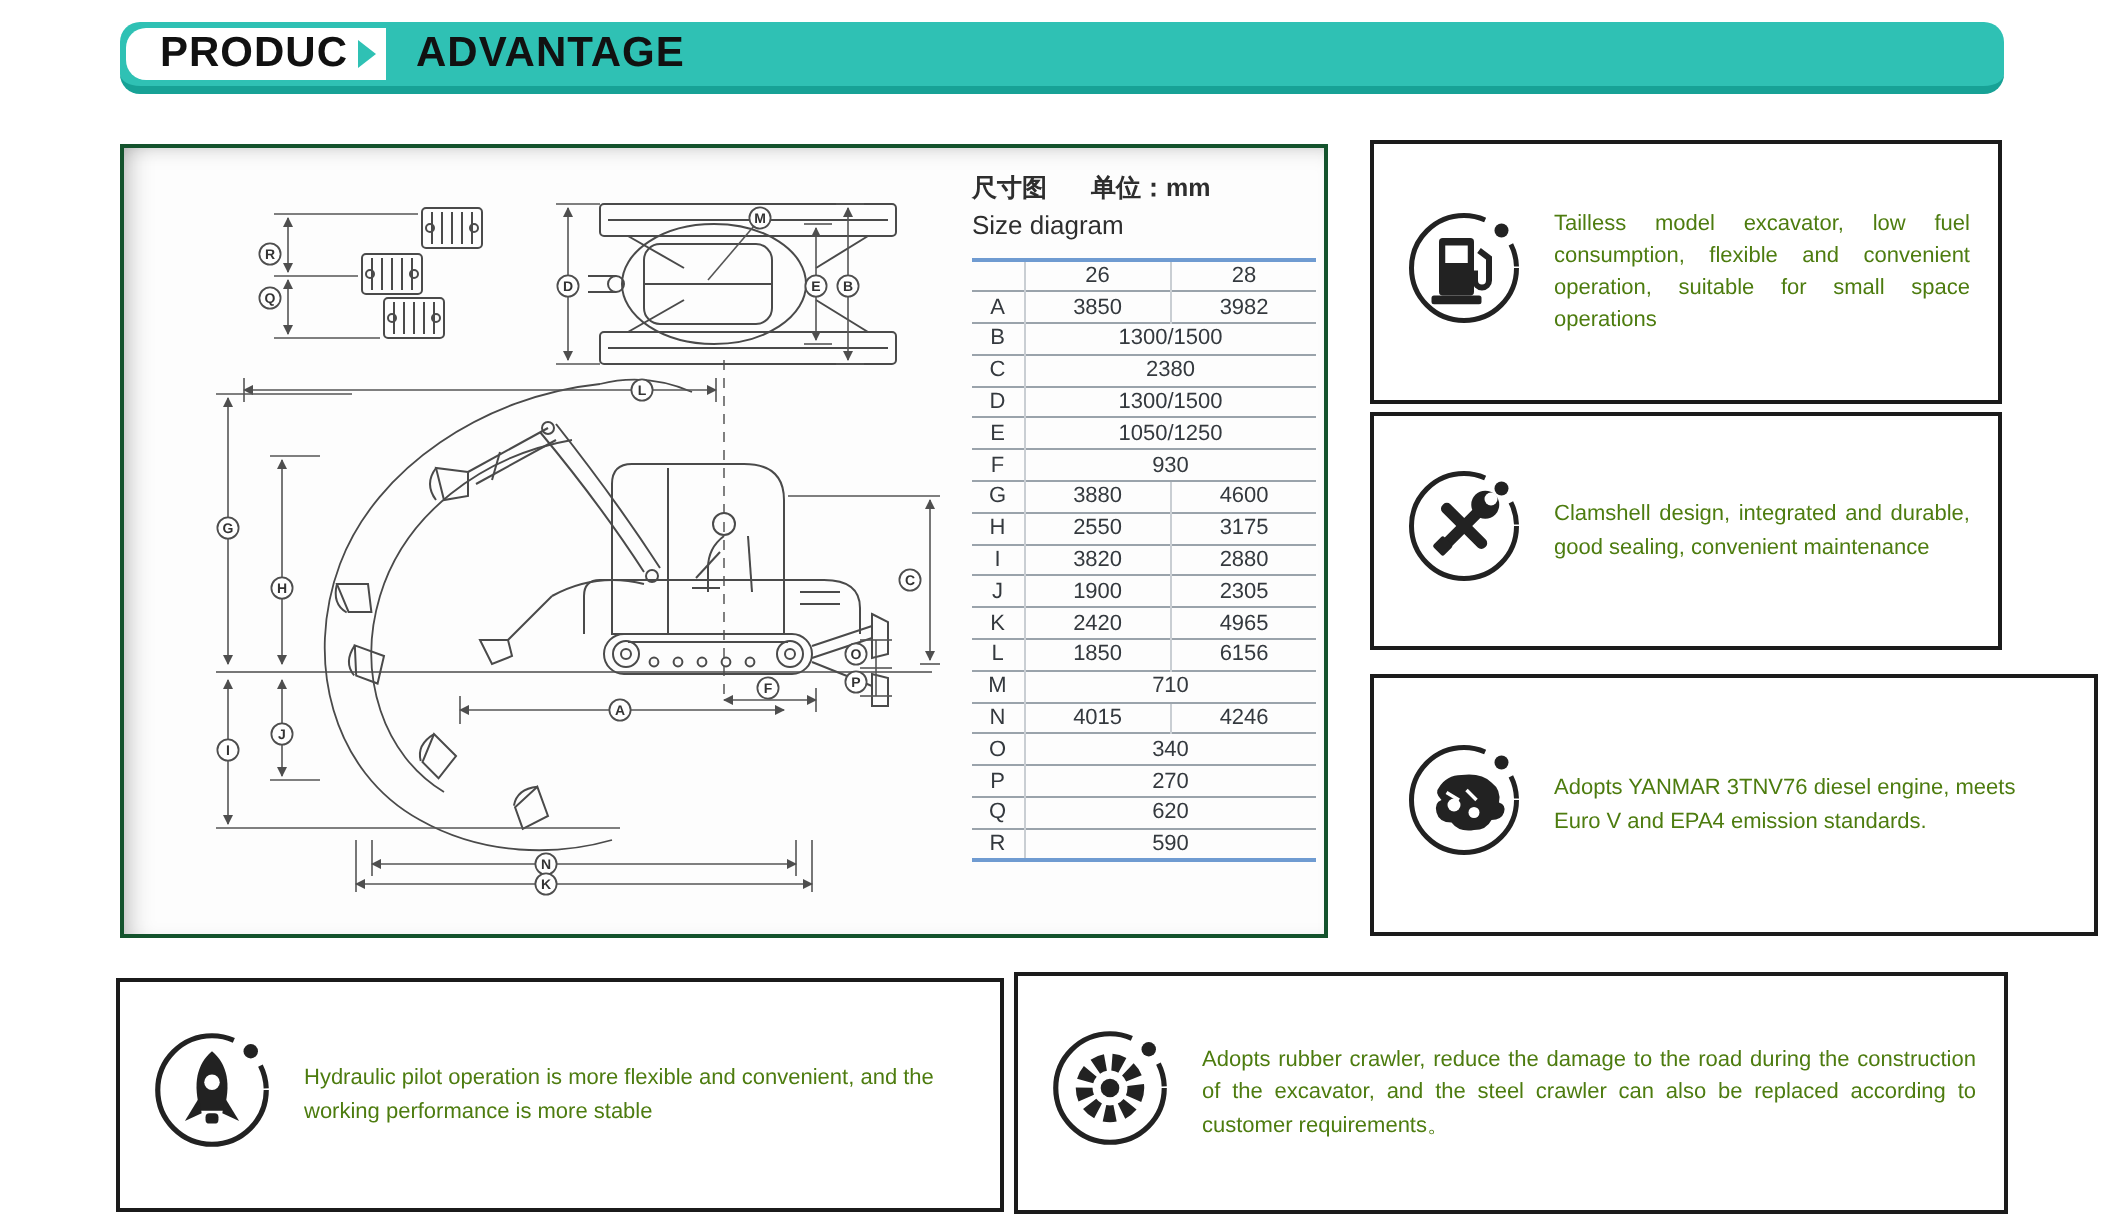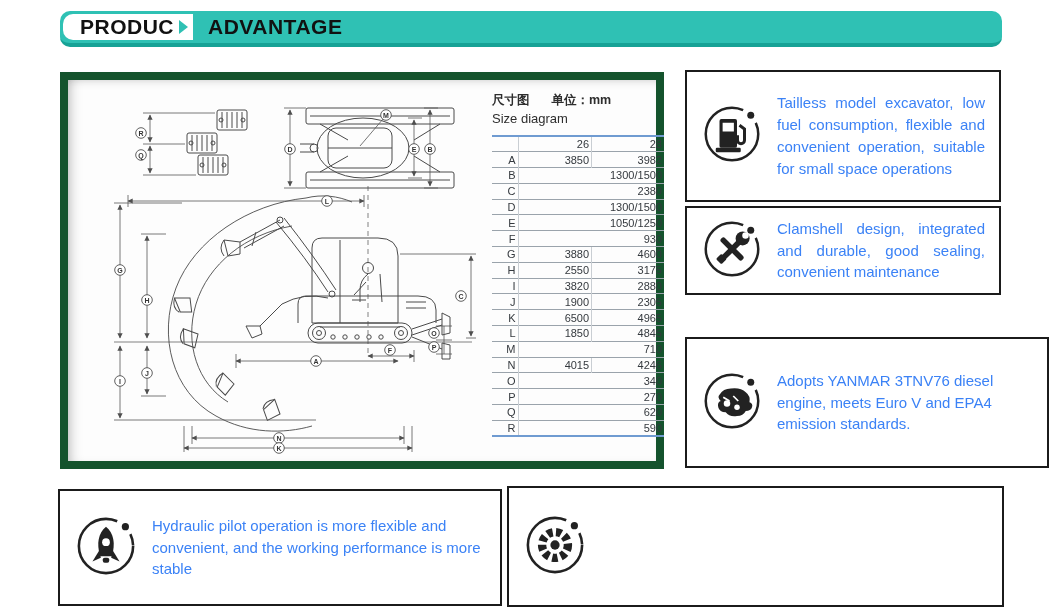--- a/index.html
+++ b/index.html
@@ -31,58 +31,58 @@
   .tag-arrow-box::after{
     content:"";display:block;width:0;height:0;
     border-top:7px solid transparent;border-bottom:7px solid transparent;
     border-left:9px solid var(--accent);
   }
   .hdr-text{font-size:21px;font-weight:800;letter-spacing:.5px;color:#111;white-space:nowrap;}
   .hdr-right{position:absolute;left:148px;top:0;height:100%;display:flex;align-items:center;}
   
   .diagram-panel{
     position:absolute;left:60px;top:72px;width:604px;height:397px;
-    border:8px solid #14532d;background:#fdfdfd;
+    border:2px solid #14532d;background:#fdfdfd;
     box-shadow:inset 10px 0 14px -10px rgba(0,0,0,.35), inset 0 8px 12px -10px rgba(0,0,0,.25);
   }
   .diagram-svg{position:absolute;left:2px;top:2px;}
   .size-table-area{position:absolute;left:424px;top:12px;width:172px;}
   .sd-title-row{display:flex;align-items:baseline;font-size:12.5px;color:#2e2e2e;}
   .sd-title-cn{font-weight:600;}
   .sd-unit{margin-left:22px;font-weight:bold;}
   .sd-sub{font-size:13px;color:#2e2e2e;margin-top:2px;}
   table.size-table{
     border-collapse:collapse;width:100%;margin-top:9px;
     border-top:2px solid #6f9bd1;border-bottom:2px solid #6f9bd1;
     font-size:11px;color:#34393e;
   }
   table.size-table td,table.size-table th{
     border-top:1px solid #9aa3ab;border-left:1px solid #c9ced3;
-    height:15.8px;text-align:right;padding:0 2px;font-weight:400;
+    height:15.8px;text-align:center;padding:0 2px;font-weight:400;
   }
   table.size-table tr>*:first-child{border-left:none;width:26px;}
   table.size-table thead th{border-top:none;}
   
   #dim-markers circle{fill:#fff;stroke:#4e4e4e;stroke-width:.9;}
   #dim-markers text{
     font-family:"Liberation Sans",sans-serif;font-size:7px;font-weight:700;
     fill:#333;text-anchor:middle;
   }
   
   .adv-box{
     position:absolute;background:#fff;border:2px solid #1b1b1b;
     display:flex;align-items:center;
   }
   .icon-wrap{flex:0 0 auto;margin-left:15px;}
   .adv-text{
-    font-size:15px;line-height:1.46;color:#3b82f6;margin-left:15px;margin-right:14px;
+    font-size:11px;line-height:1.46;color:#4d7c0f;margin-left:15px;margin-right:14px;
   }
   .just{text-align:justify;}
   .box-r1{left:685px;top:70px;width:316px;height:132px;}
-  .box-r2{left:685px;top:206px;width:316px;height:89px;}
+  .box-r2{left:685px;top:206px;width:316px;height:119px;}
   .box-r3{left:685px;top:337px;width:364px;height:131px;}
   .box-b1{left:58px;top:489px;width:444px;height:117px;}
   .box-b2{left:507px;top:486px;width:497px;height:121px;}
 </style>
 </head>
 <body>
 
 <div class="page">
 
   <div class="header-bar">
@@ -410,27 +410,27 @@
               <td>3820</td>
               <td>2880</td>
             </tr>
             <tr>
               <td>J</td>
               <td>1900</td>
               <td>2305</td>
             </tr>
             <tr>
               <td>K</td>
-              <td>6500</td>
+              <td>2420</td>
               <td>4965</td>
             </tr>
             <tr>
               <td>L</td>
               <td>1850</td>
-              <td>4845</td>
+              <td>6156</td>
             </tr>
             <tr>
               <td>M</td>
               <td colspan="2">710</td>
             </tr>
             <tr>
               <td>N</td>
               <td>4015</td>
               <td>4246</td>
             </tr>
@@ -517,15 +517,16 @@
 
   <div class="adv-box box-b2">
     <span class="icon-wrap">
       <svg width="62" height="62" viewBox="0 0 48 48">
         <circle cx="24" cy="24" r="21" fill="none" stroke="#222" stroke-width="2" pathLength="100" stroke-dasharray="82 11 7"></circle>
         <circle cx="39" cy="9" r="2.8" fill="#222"></circle>
         <circle cx="24" cy="24" r="10" fill="none" stroke="#222" stroke-width="6.5" stroke-dasharray="4.2 2.6"></circle>
         <circle cx="24" cy="24" r="3.6" fill="#222"></circle>
       </svg>
     </span>
+    <div class="adv-text just">Adopts rubber crawler, reduce the damage to the road during the construction of the excavator, and the steel crawler can also be replaced according to customer requirements。</div>
   </div>
 
 </div>
 
 </body></html>

